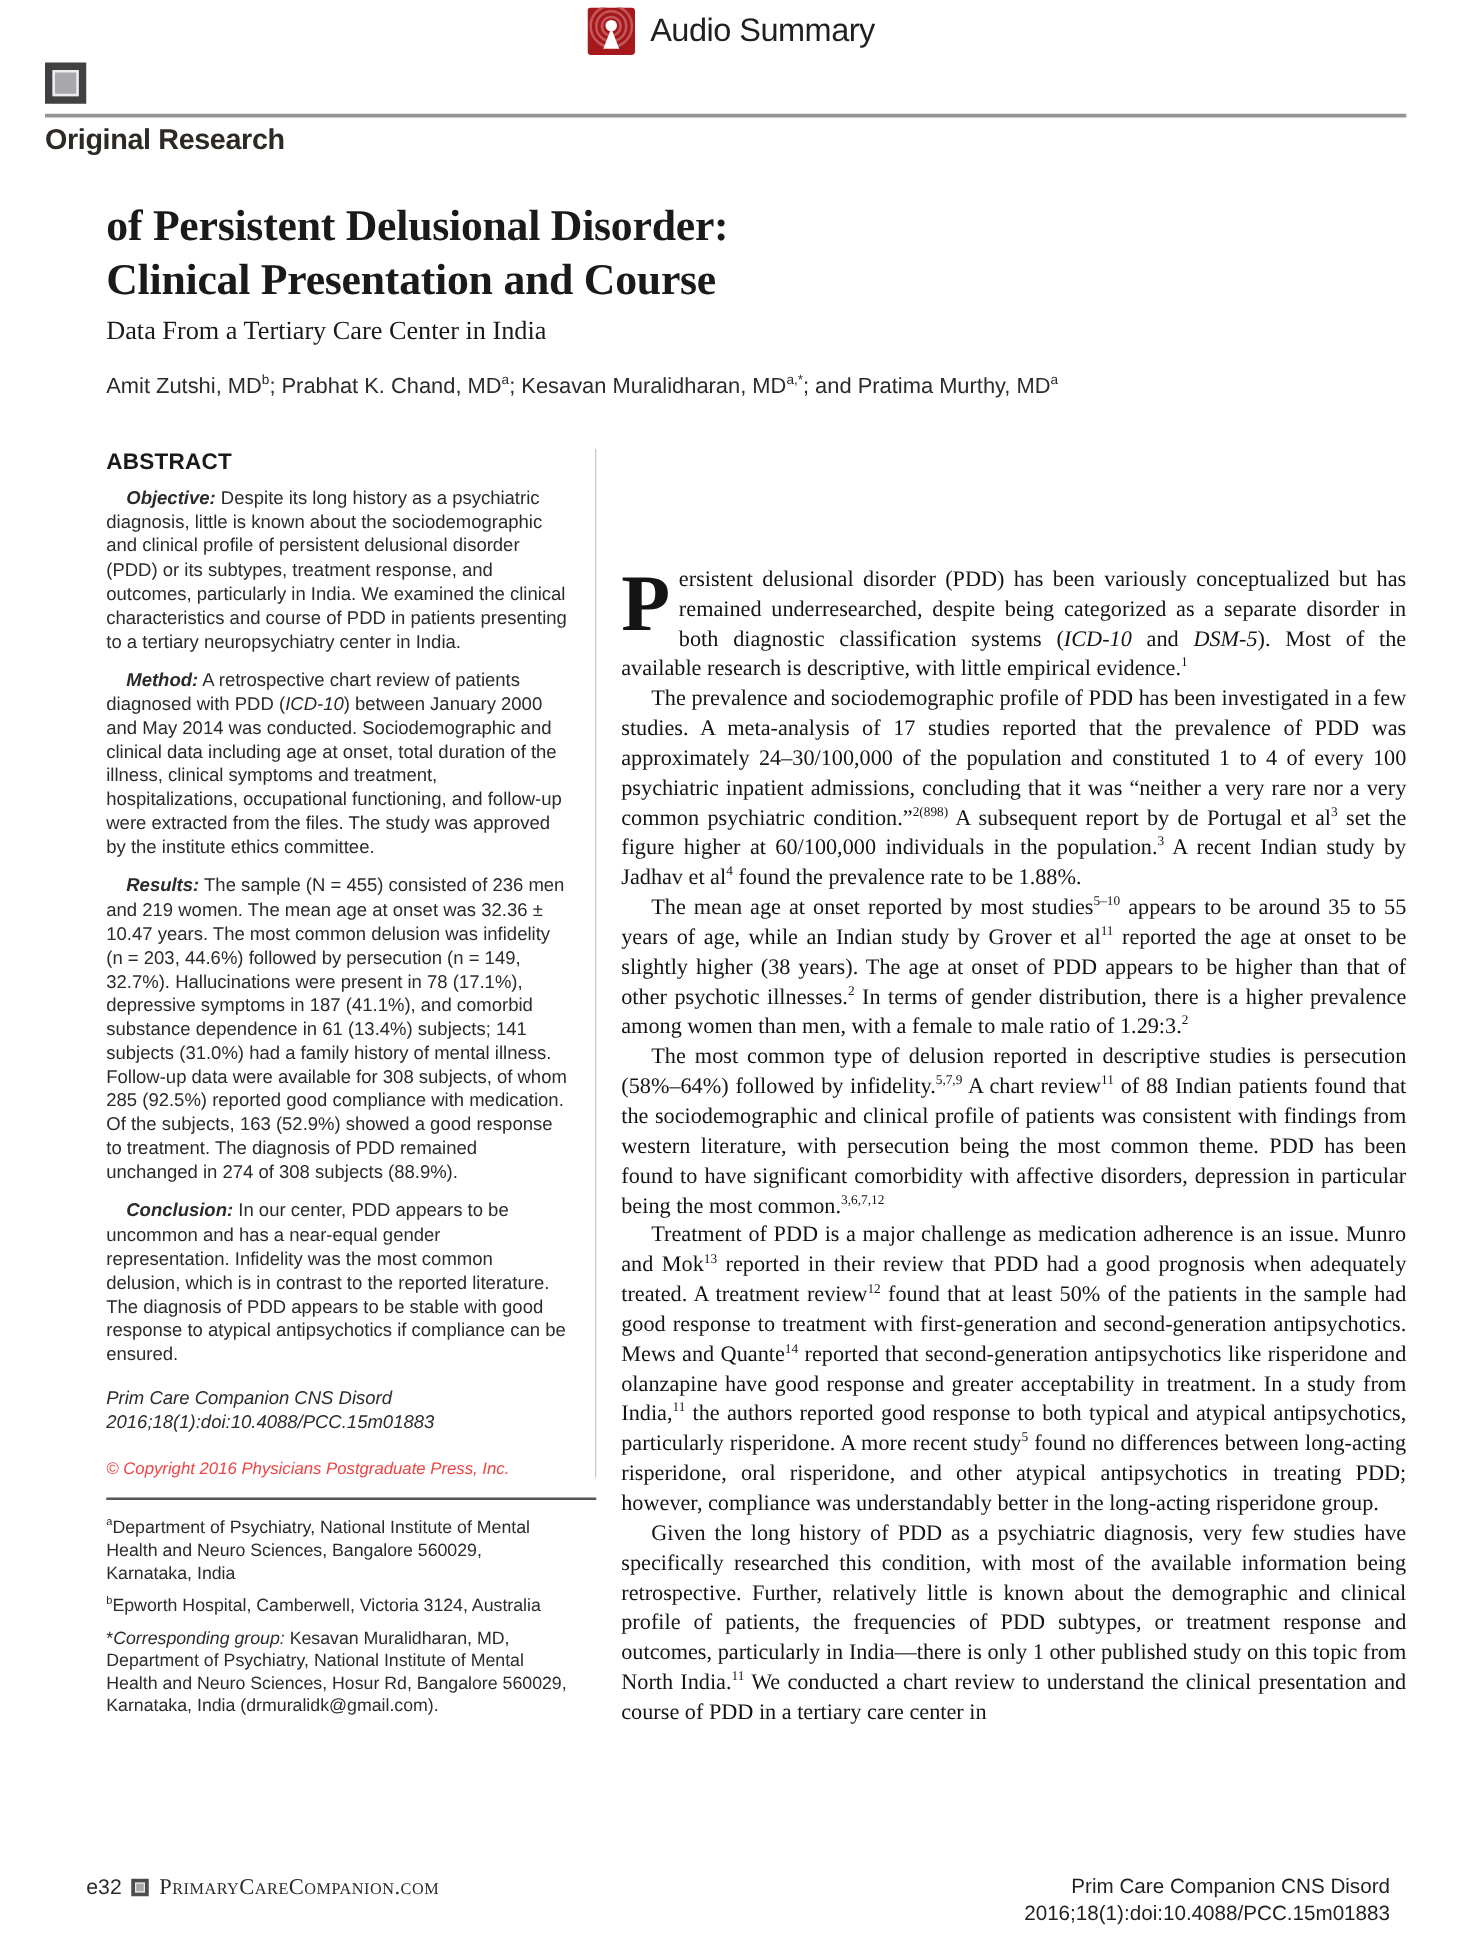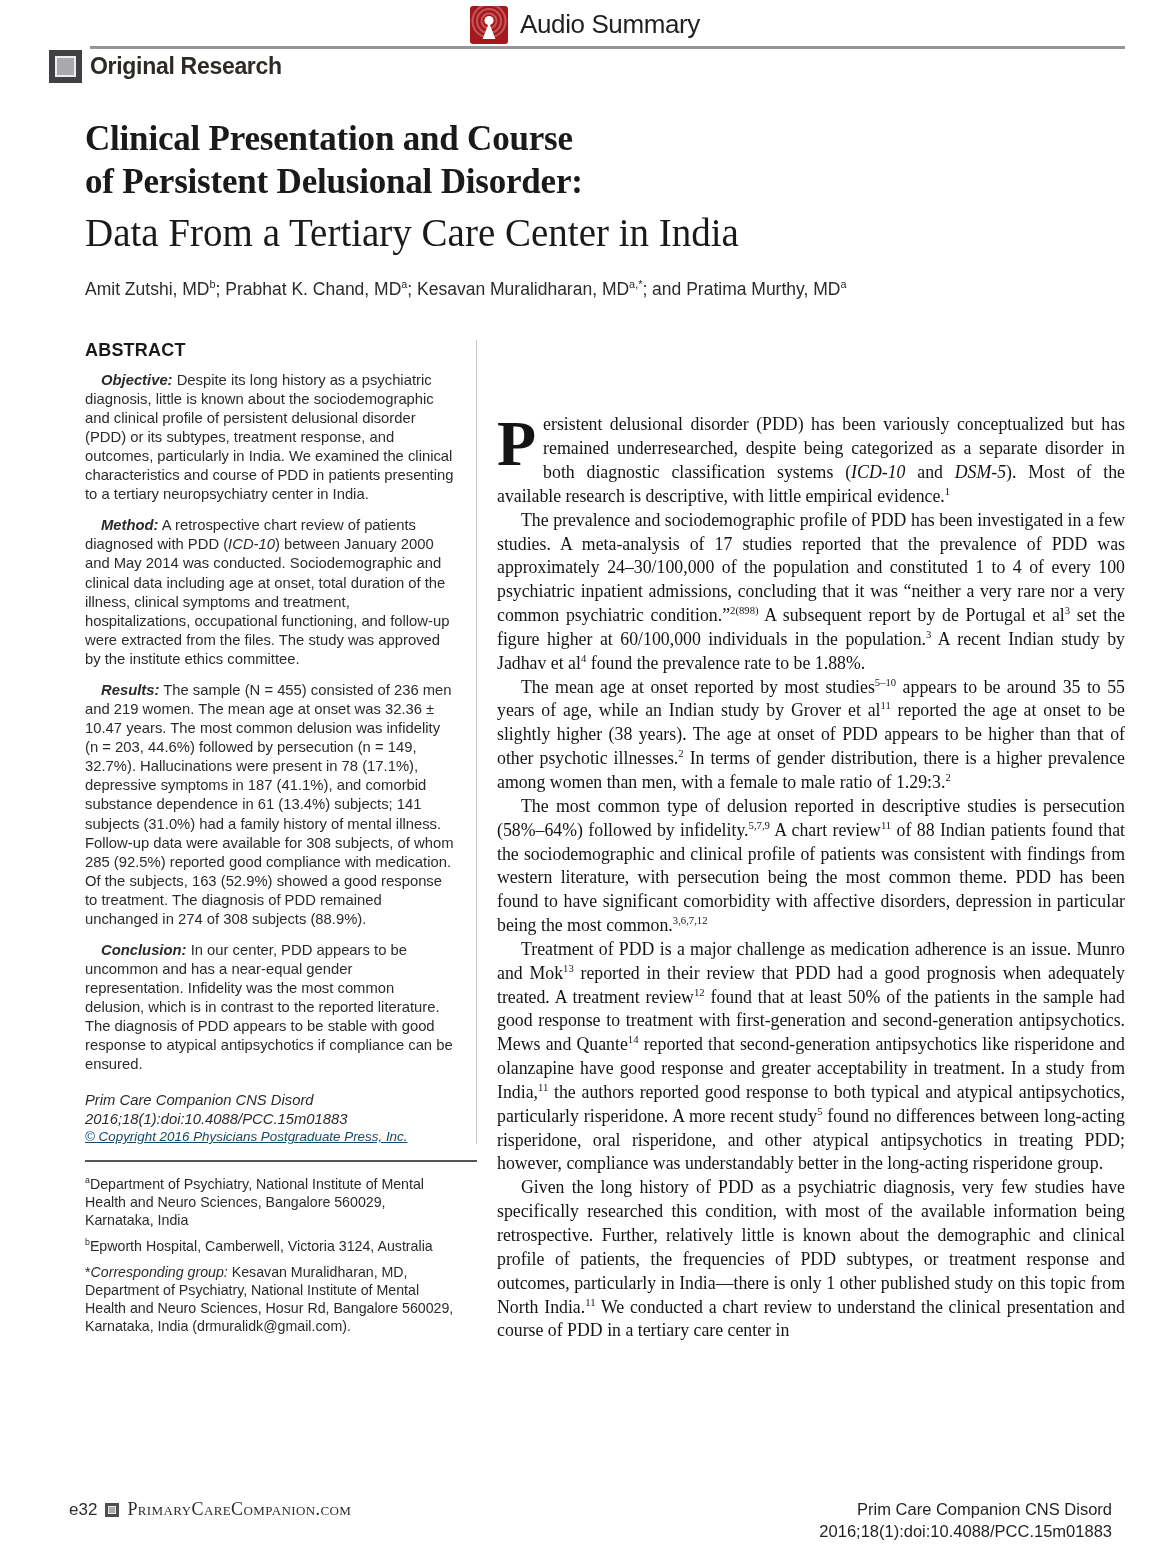--- a/index.html
+++ b/index.html
@@ -5,44 +5,44 @@
   * { margin:0; padding:0; box-sizing:border-box; }
   html,body { background:#ffffff; }
   body { width:1170px; height:1566px; position:relative; overflow:hidden;
          font-family:"Liberation Sans", sans-serif; color:#231f20; }
 
   
   .audio-header { display:flex; justify-content:center; align-items:center; gap:12px; padding-top:5px; height:44px; }
   .audio-label { font-size:26px; letter-spacing:-0.4px; color:#231f20; }
 
   
-  .banner { display:flex; gap:8px; margin:2px 45px 0 49px; }
+  .banner { display:flex; gap:8px; margin:2px 45px 0 36px;flex-direction:column; }
   .banner-icon { width:33px; height:33px; background:#414042; display:flex; align-items:center; justify-content:center; margin-top:4px; flex:none; }
   .banner-icon-inner { width:21px; height:21px; background:#a7a9ac; border:2px solid #ededed; }
   .banner-right { flex:1; }
   .banner-rule { height:3px; background:var(--rule_gray,#939598); }
   .banner-label { font-size:23px; font-weight:bold; color:#2d2a26; margin-top:4px; letter-spacing:-0.3px; }
 
   
   .title-block { margin:34px 85px 0 85px; font-family:"Liberation Serif", serif; color:#1a1a1a; }
   .title-main { font-size:35px; font-weight:bold; line-height:1.24; letter-spacing:-0.2px; }
-  .title-sub  { font-size:39px; line-height:1.25; margin-top:5px; font-weight:normal; }
+  .title-sub  { font-size:21px; line-height:1.25; margin-top:5px; font-weight:normal; }
   .authors { margin:18px 85px 0 85px; font-size:17.5px; line-height:1.5; color:#2b2b2b; }
   .authors sup { font-size:0.62em; line-height:0; }
 
   
   .columns { display:flex; align-items:flex-end; margin:38px 45px 0 85px; }
   .col-left { width:392px; flex:none; }
   .abstract-box { border-right:1px solid #c9c9c9; padding-right:22px; }
   .abs-heading { font-size:18px; font-weight:bold; letter-spacing:0.2px; margin-bottom:10px; color:#1a1a1a; }
   .abs-p { font-size:14.8px; line-height:1.29; margin-bottom:12px; color:#2b2b2b; }
   .abs-p .lbl { font-weight:bold; font-style:italic;margin-left:16px; }
   .abs-p sup, .affils sup { font-size:0.62em; line-height:0; }
   .abs-cite { font-style:italic; font-size:14.8px; line-height:1.3; margin-top:16px; color:#2b2b2b; }
-  .abs-copy { font-style:italic; font-size:13.4px; margin-top:0; color:#0c4a6e;text-decoration:underline; }
+  .abs-copy { font-style:italic; font-size:13.4px; margin-top:19px; color:#ef4444; }
   .affil-divider { border-top:2px solid #55565a; margin:16px 0 13px 0; }
   .affils { font-size:14.2px; line-height:1.27; color:#2b2b2b; padding-right:22px; }
   .affil-item { margin-bottom:8px; }
 
   .col-right { flex:1; padding-left:20px; font-family:"Liberation Serif", serif;
                font-size:17.8px; line-height:1.34; text-align:justify; color:#141414; }
   .col-right p { text-indent:24px; }
   .col-right p.no-indent { text-indent:0; }
   .col-right sup { font-size:0.6em; line-height:0; }
   .dropcap { float:left; font-size:64px; line-height:0.8; font-weight:bold; padding:5px 7px 0 0; font-family:"Liberation Serif", serif; }
@@ -78,22 +78,22 @@
     <div class="banner-icon-inner"></div>
   </div>
   <div class="banner-right">
     <div class="banner-rule"></div>
     <div class="banner-label">Original Research</div>
   </div>
 </div>
 
 <div class="title-block">
   <div class="title-main">
+    <div>of Persistent Delusional Disorder:</div>
     <div>Clinical Presentation and Course</div>
-    <div>of Persistent Delusional Disorder:</div>
   </div>
   <div class="title-sub">Data From a Tertiary Care Center in India</div>
 </div>
 
 <div class="authors">
   <div>Amit Zutshi, MD<sup>b</sup>; Prabhat K. Chand, MD<sup>a</sup>; Kesavan Muralidharan, MD<sup>a,*</sup>; and Pratima Murthy, MD<sup>a</sup></div>
 </div>
 
 <div class="columns">
 

